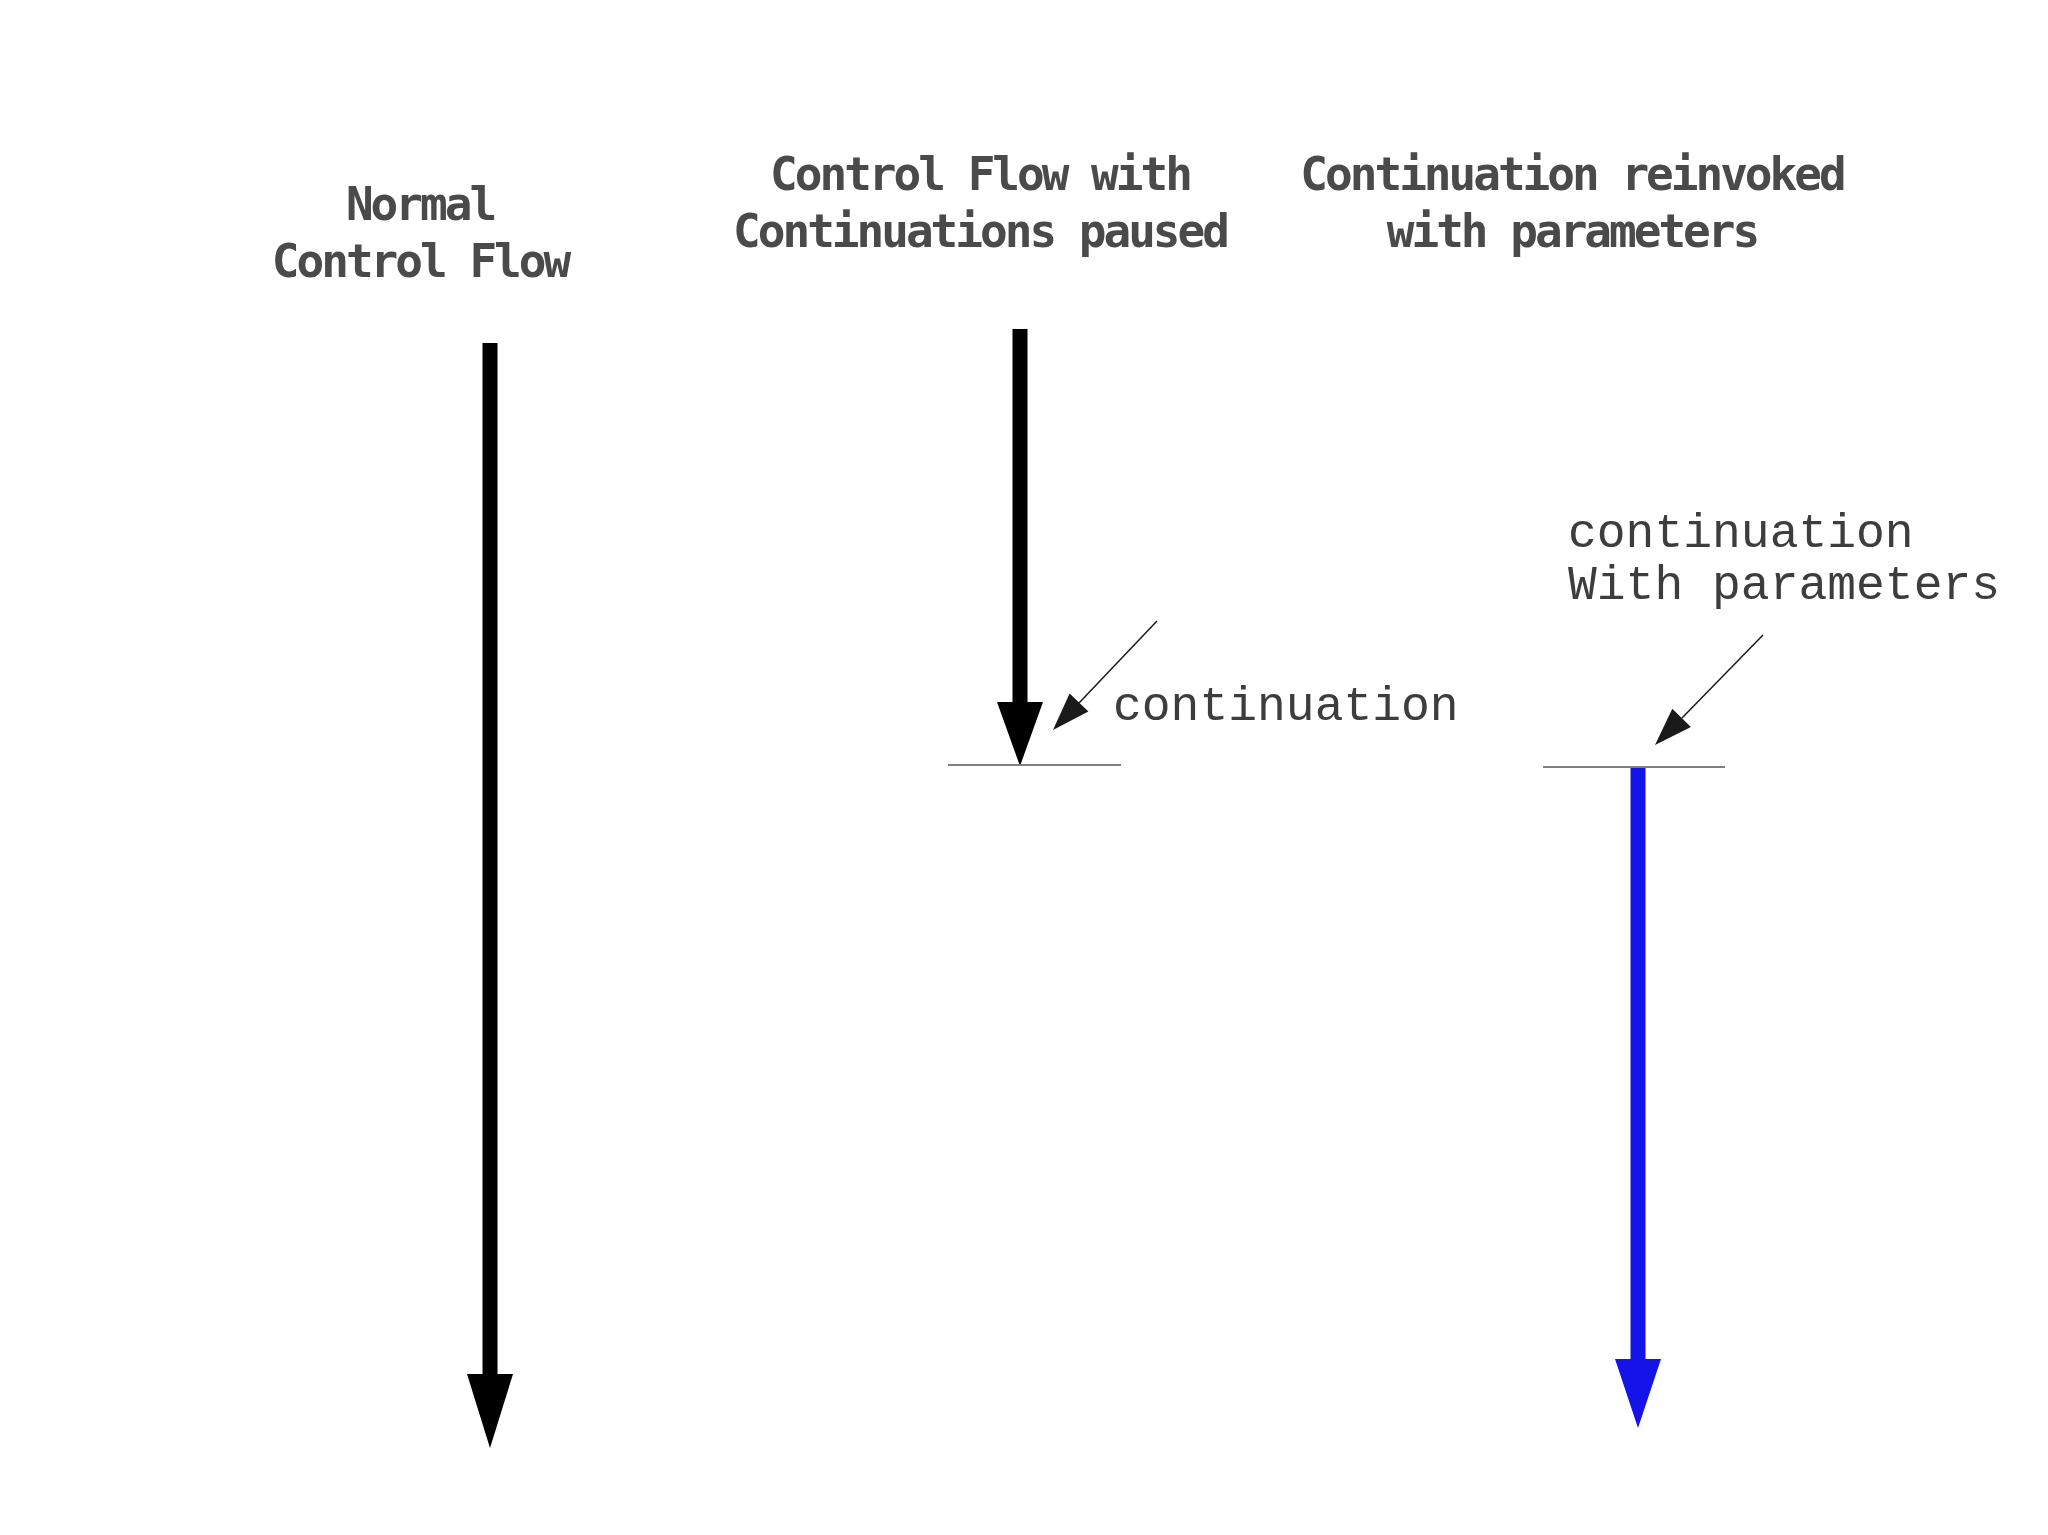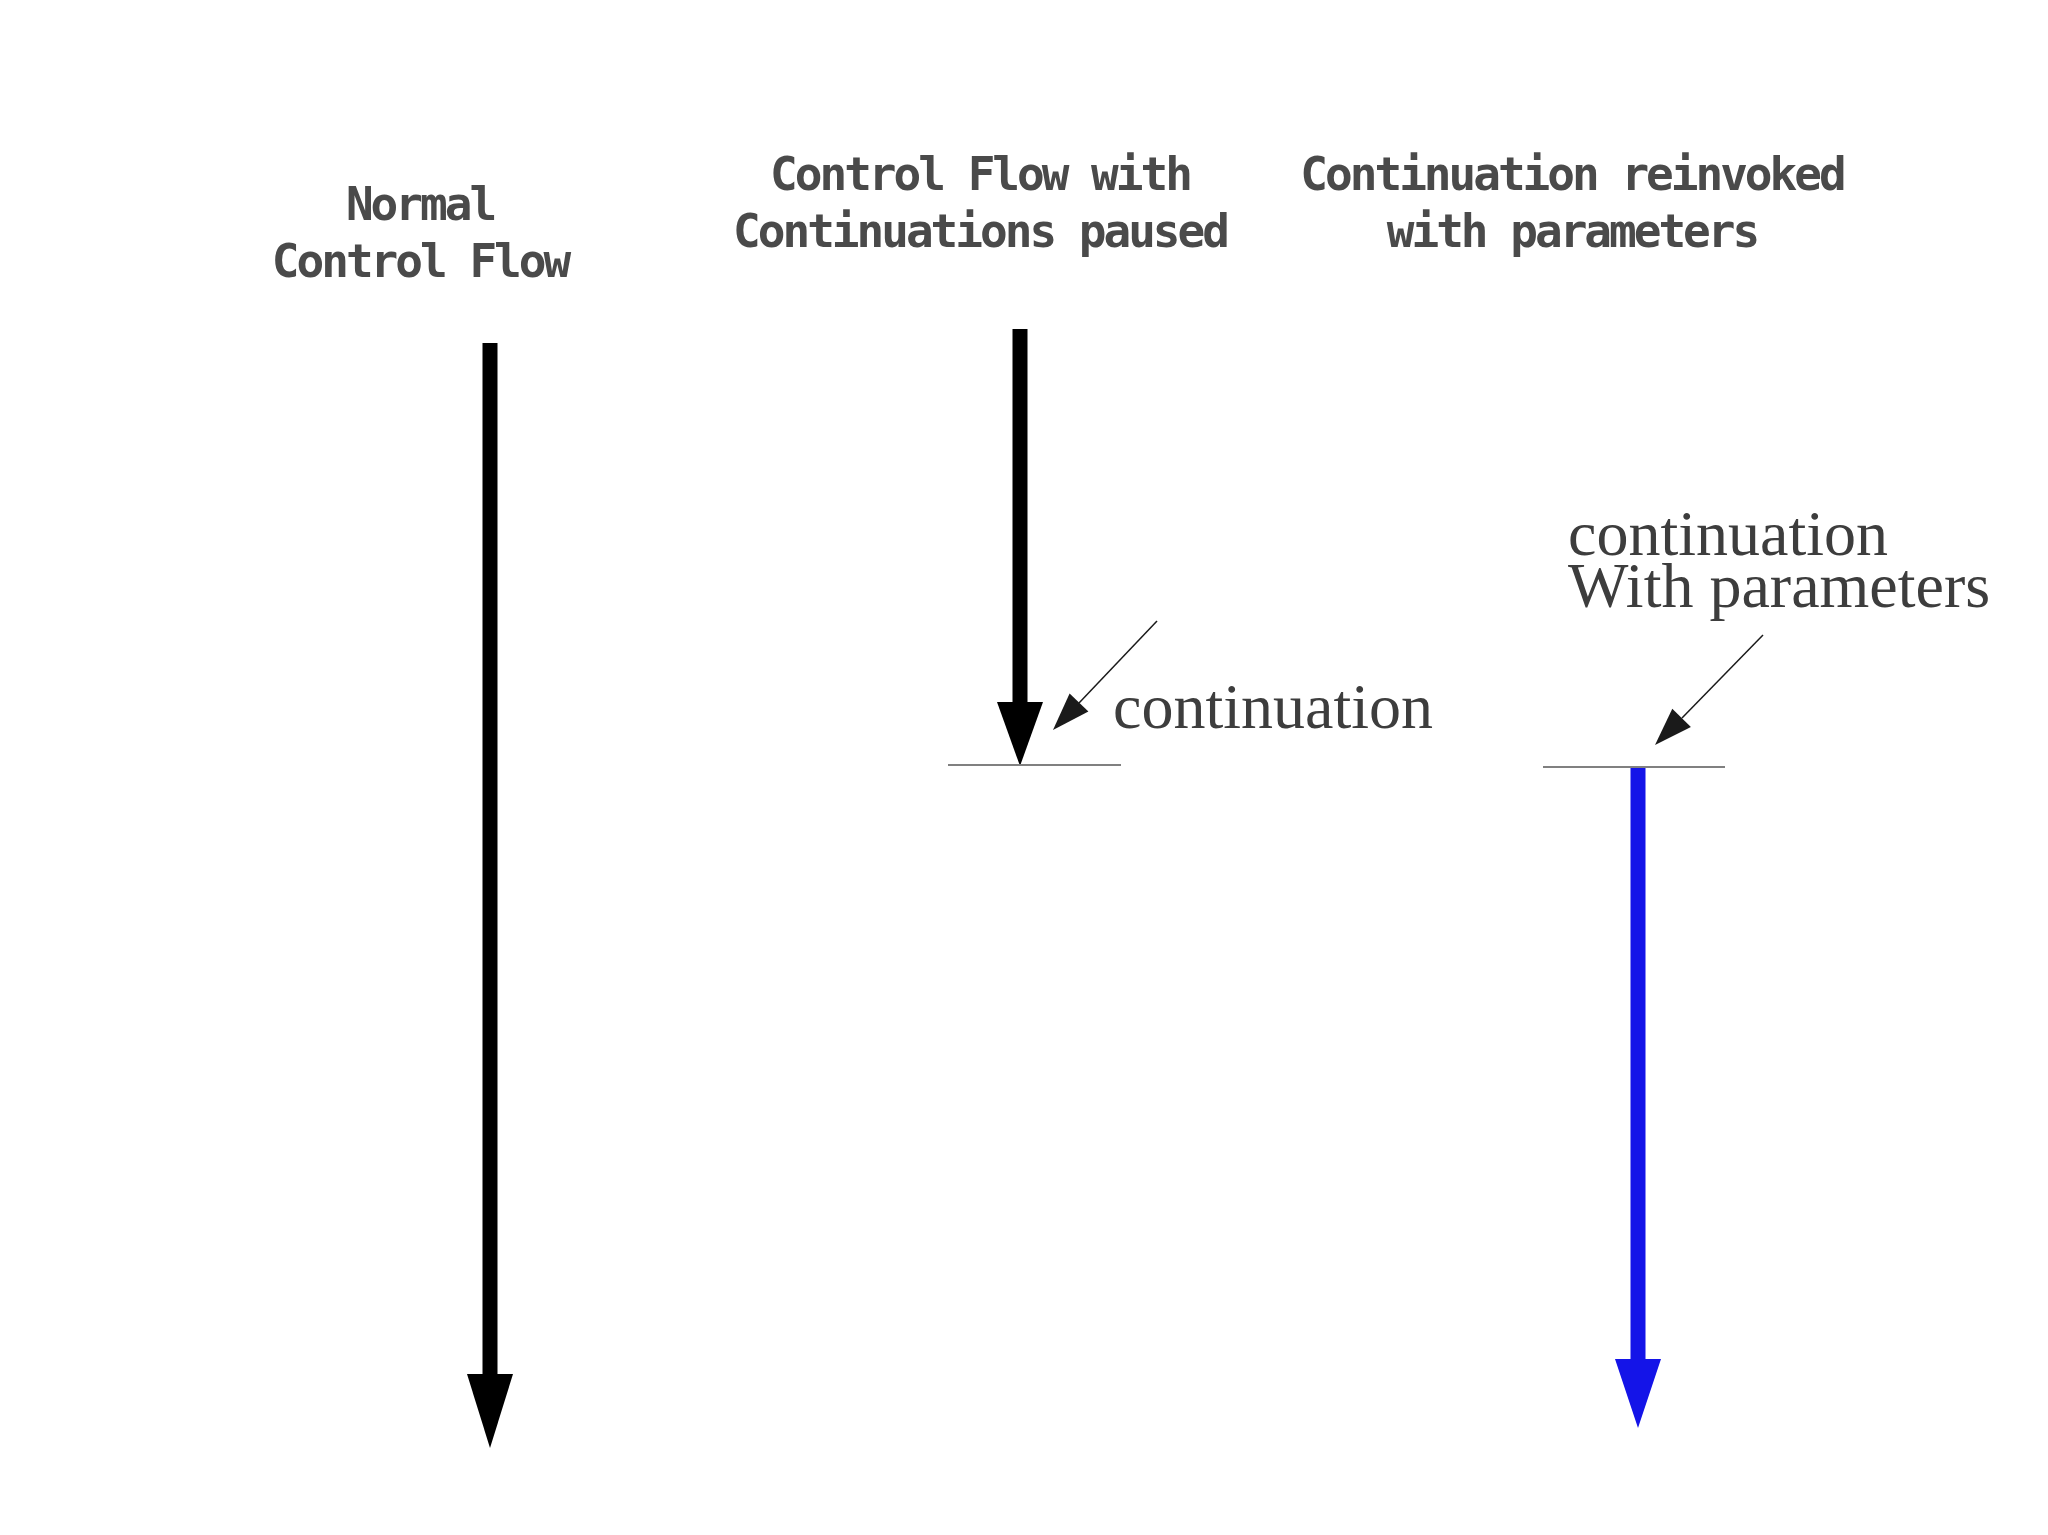--- a/index.html
+++ b/index.html
@@ -36,22 +36,22 @@
     line-height: 57px;
     letter-spacing: -3px;
     color: var(--title-text);
   }
   .title-normal    { left: 120px;  top: 152px; margin-top: 24px; }
   .title-paused    { left: 680px;  top: 146px; }
   .title-reinvoked { left: 1272px; top: 146px; }
   .annot {
     position: absolute;
     white-space: pre-line;
-    font-family: Liberation Serif, serif;
-    font-size: 64px;
+    font-family: Liberation Mono, monospace;
+    font-size: 48px;
     line-height: 52px;
     color: var(--label-text);
   }
   .annot-continuation { left: 1113px; top: 681px; }
   .annot-with-params  { left: 1568px; top: 508px; }
 
   .flow-line-black { stroke: var(--arrow-black); stroke-width: 15px; }
   .flow-head-black { fill: var(--arrow-black); }
   .flow-line-blue  { stroke: var(--arrow-blue);  stroke-width: 15px; }
   .flow-head-blue  { fill: var(--arrow-blue); }

